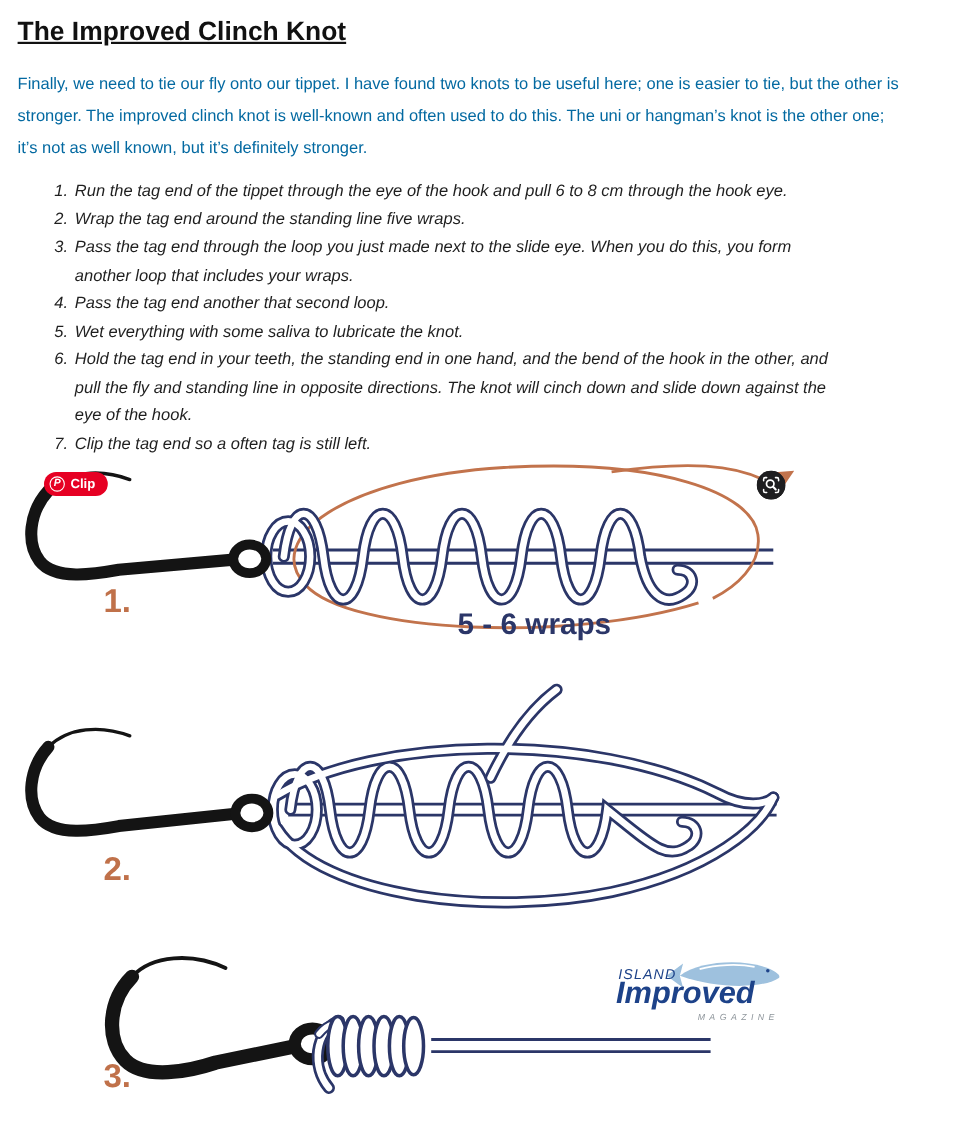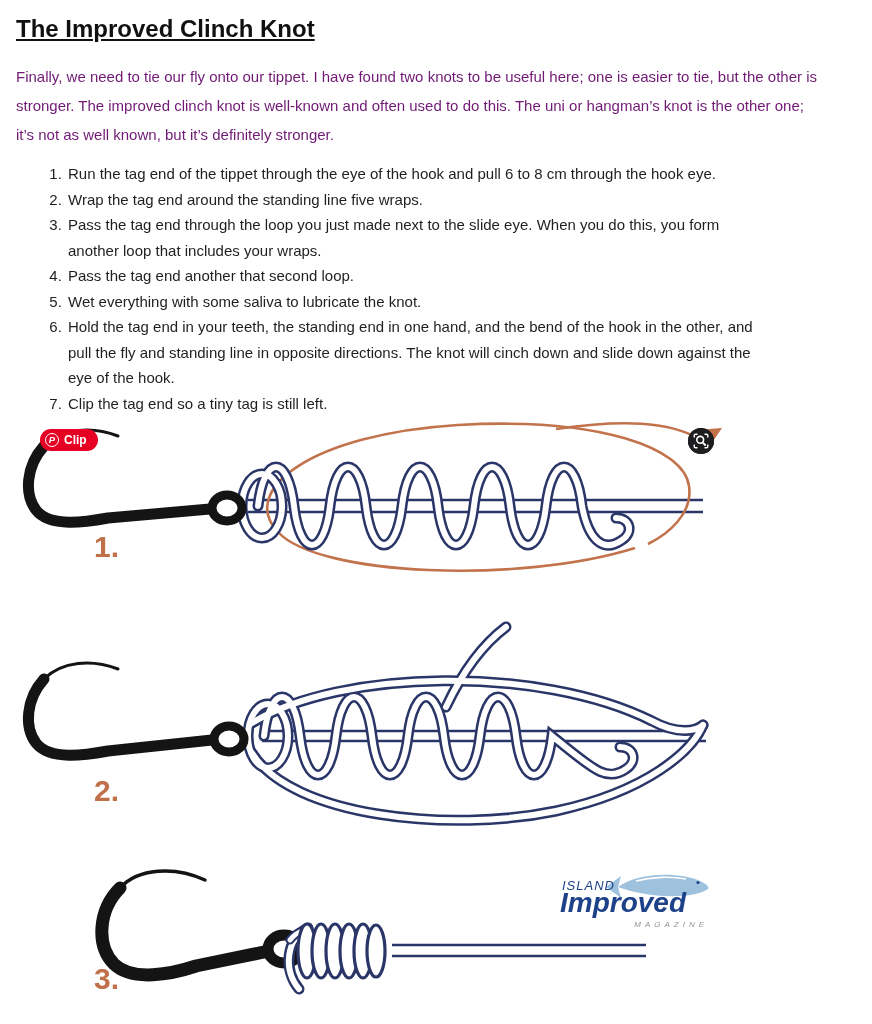--- a/index.html
+++ b/index.html
@@ -1,22 +1,22 @@
 <!DOCTYPE html>
 <html><head>
 <meta charset="utf-8">
 <style>
   html,body{margin:0;padding:0;background:#fff;}
   body{width:872px;height:1024px;overflow:hidden;
        font-family:"Liberation Sans","DejaVu Sans",sans-serif;color:#1e1e1e;}
   .content{padding:0 16px;}
   h1{margin:14px 0 0;font-size:24px;line-height:30px;font-weight:600;color:#111;text-decoration:underline;}
-  .intro{margin:18px 0 0;width:808px;font-size:15px;line-height:29px;color:#701a75;}
+  .intro{margin:18px 0 0;width:808px;font-size:15px;line-height:29px;color:#0369a1;}
   ol.steps{margin:12px 0 0;padding:0 0 0 50px;width:706px;font-size:15px;line-height:25.5px;color:#1f1f1f;}
-  ol.steps li{padding-left:2px;}
+  ol.steps li{padding-left:2px;font-style:italic;}
   
   .figure{position:relative;width:872px;height:609px;margin-top:0;}
   .step-svg{position:absolute;left:0;display:block;}
   .svg1{top:0;} .svg2{top:195px;} .svg3{top:442px;}
   .step-label{position:absolute;font-size:30px;font-weight:700;color:#c0714a;line-height:1;}
   .lbl1{left:94px;top:116px;} .lbl2{left:94px;top:360px;} .lbl3{left:94px;top:548px;}
   .wraps-label{position:absolute;left:416px;top:138px;font-size:27px;font-weight:700;color:#2b3668;line-height:1;}
   .caption{position:absolute;left:230px;top:580px;width:300px;text-align:center;font-size:13.5px;color:#111;}
   
   .save-btn{position:absolute;left:40px;top:13px;height:22px;display:flex;align-items:center;gap:5px;
@@ -45,21 +45,21 @@
 <div class="content">
   <h1>The Improved Clinch Knot</h1>
   <p class="intro">Finally, we need to tie our fly onto our tippet. I have found two knots to be useful here; one is easier to tie, but the other is stronger. The improved clinch knot is well-known and often used to do this. The uni or hangman’s knot is the other one; it’s not as well known, but it’s definitely stronger.</p>
   <ol class="steps">
     <li>Run the tag end of the tippet through the eye of the hook and pull 6 to 8 cm through the hook eye.</li>
     <li>Wrap the tag end around the standing line five wraps.</li>
     <li>Pass the tag end through the loop you just made next to the slide eye. When you do this, you form another loop that includes your wraps.</li>
     <li>Pass the tag end another that second loop.</li>
     <li>Wet everything with some saliva to lubricate the knot.</li>
     <li>Hold the tag end in your teeth, the standing end in one hand, and the bend of the hook in the other, and pull the fly and standing line in opposite directions. The knot will cinch down and slide down against the eye of the hook.</li>
-    <li>Clip the tag end so a tiny tag is still left.</li>
+    <li>Clip the tag end so a often tag is still left.</li>
   </ol>
 </div>
 
 <div class="figure">
 
   <svg class="step-svg svg1" width="872" height="192" viewBox="0 0 872 192">
 
     <g>
       <path d="M248 84 H703 M248 96 H703" stroke="#2b3668" stroke-width="2.6" fill="none"></path>
     </g>
@@ -148,20 +148,21 @@
       <path d="M9 6.2 H7.6 Q6.2 6.2 6.2 7.6 V9" fill="none" stroke="#fff" stroke-width="1.4" stroke-linecap="round"></path>
       <path d="M17 6.2 H18.4 Q19.8 6.2 19.8 7.6 V9" fill="none" stroke="#fff" stroke-width="1.4" stroke-linecap="round"></path>
       <path d="M9 19.8 H7.6 Q6.2 19.8 6.2 18.4 V17" fill="none" stroke="#fff" stroke-width="1.4" stroke-linecap="round"></path>
       <path d="M17 19.8 H18.4 Q19.8 19.8 19.8 18.4 V17" fill="none" stroke="#fff" stroke-width="1.4" stroke-linecap="round"></path>
       <circle cx="12.2" cy="11.8" r="3.4" fill="none" stroke="#fff" stroke-width="1.6"></circle>
       <line x1="14.8" y1="14.6" x2="17.2" y2="17" stroke="#fff" stroke-width="1.9" stroke-linecap="round"></line>
     </svg>
   </button>
 
   <div class="step-label lbl1">1.</div>
+  <div class="wraps-label">5 - 6 wraps</div>
   <div class="step-label lbl2">2.</div>
   <div class="step-label lbl3">3.</div>
 
   <div class="logo">
     <svg class="fish" width="106" height="32" viewBox="0 0 106 32">
       <path d="M0 16 L15 5 L12 16 L15 27 Z" fill="#9ec1de"></path>
       <path d="M12 16 C 30 2, 72 0, 94 10 C 100 13, 104 16, 102 18 C 90 27, 48 29, 12 16 Z" fill="#9ec1de"></path>
       <circle cx="92" cy="11.5" r="1.6" fill="#1d4289"></circle>
       <path d="M30 10 C 45 6, 65 5, 80 8" fill="none" stroke="#ffffff" stroke-width="1.6"></path>
     </svg>

